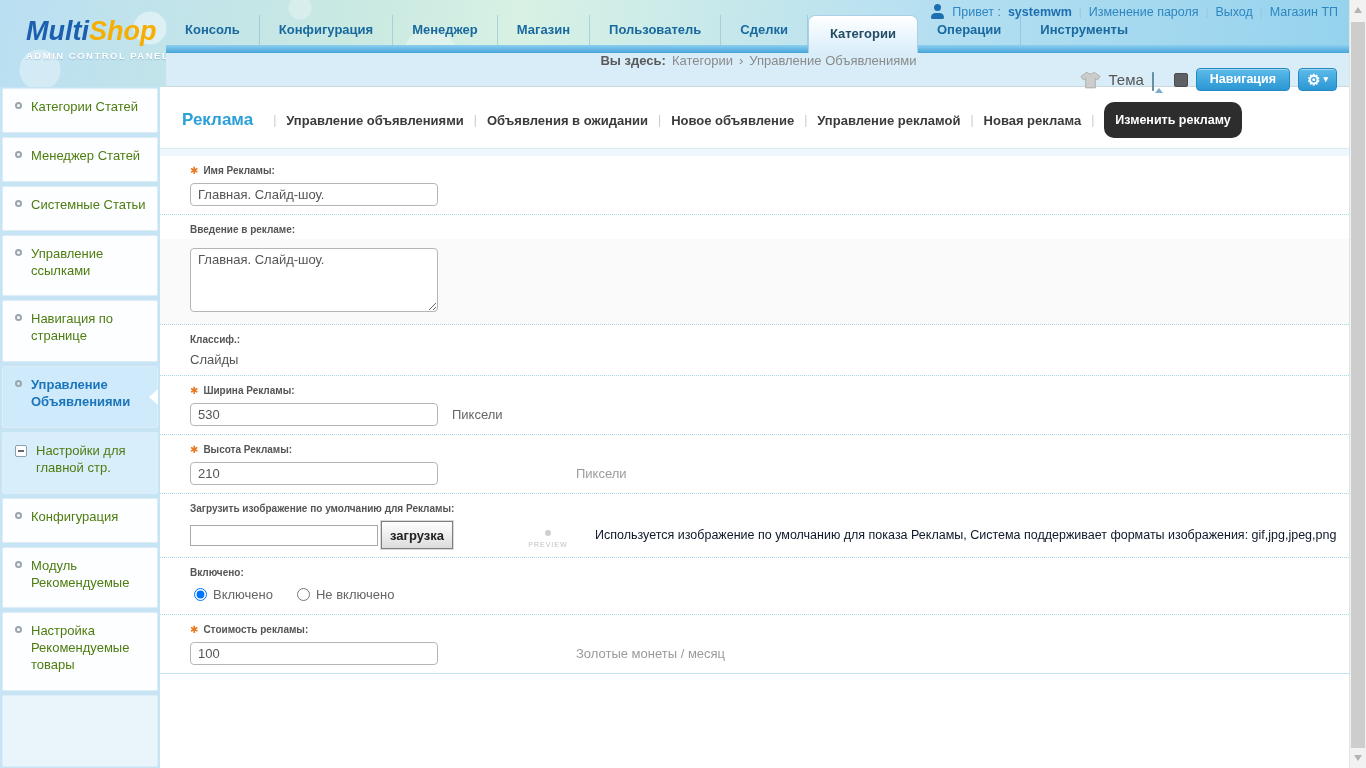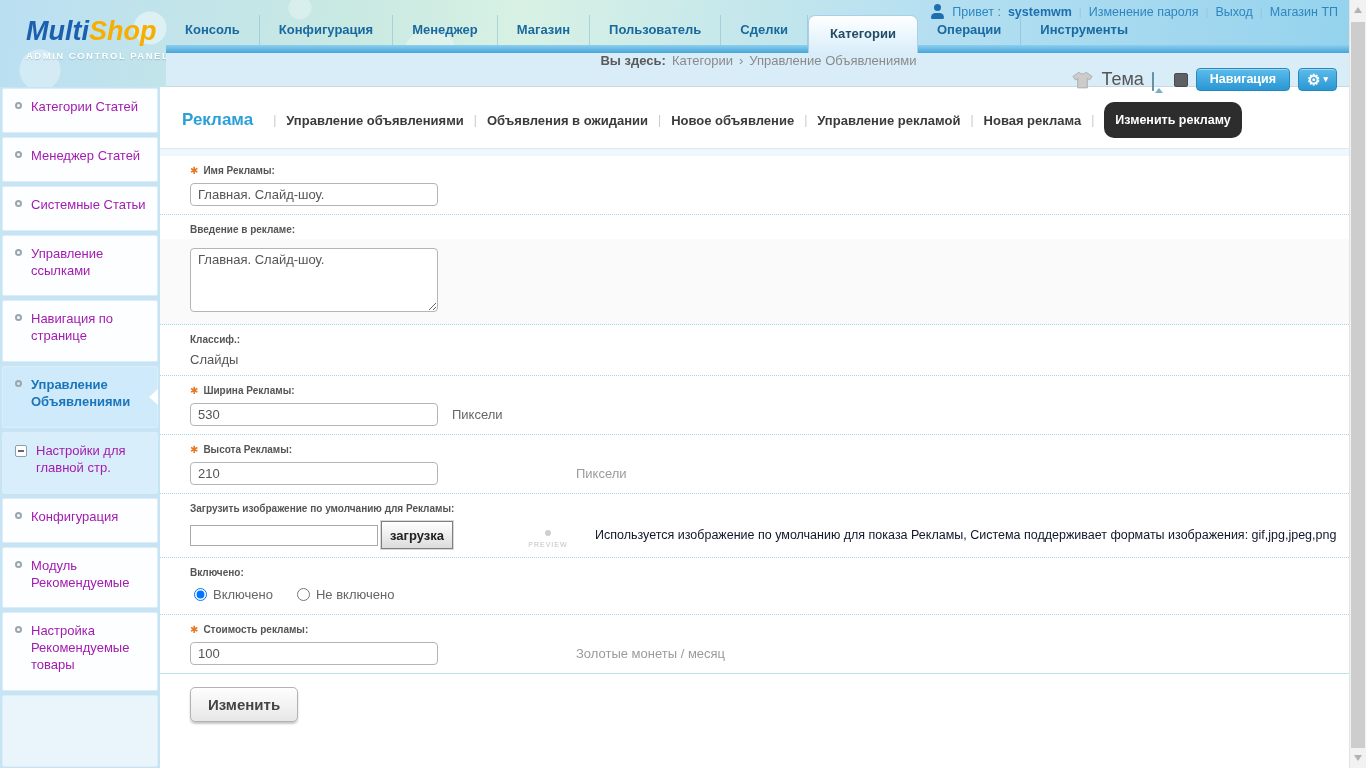--- a/index.html
+++ b/index.html
@@ -46,21 +46,21 @@
     background:linear-gradient(#8ccff0,#47a5d7); z-index:1; }
 
   
   .crumbbar { position:absolute; left:166px; right:17px; top:53px; height:34px;
     background:#d9edf9; border-bottom:1px solid #ccd8df; z-index:2;
     display:flex; align-items:center; padding:0 12px 0 14px;flex-direction:column; }
   .crumb-left { display:flex; align-items:center; gap:6px; font-size:13px; color:#8a8a8a; }
   .crumb-prefix { font-weight:bold; color:#5a5a5a; }
   .crumb-link { color:#8a8a8a; text-decoration:none; cursor:pointer; }
   .crumb-right { margin-left:auto; display:flex; align-items:center; gap:8px; }
-  .theme-label { font-size:18px; color:#555; }
+  .theme-label { font-size:15px; color:#555; }
   .swatch-wrap { position:relative; width:14px; height:14px; }
   .swatch { width:14px; height:14px; border-radius:2px; cursor:pointer; }
   .swatch-blue { background:#49b0e3; border:1px solid #6b8fa3; }
   .swatch-dark { background:#5d6163; border:1px solid #4a4d4f; }
   .swatch-caret { position:absolute; left:3px; top:15px; width:0; height:0;
     border-left:4px solid transparent; border-right:4px solid transparent;
     border-bottom:5px solid #79aecb; }
   .btn-blue { height:23px; padding:0 13px; border:1px solid #2389c2; border-radius:4px;
     background:linear-gradient(#5cbbea,#2b97d3); color:#fff; font-weight:bold; font-size:12.5px;
     line-height:21px; cursor:pointer; box-shadow:inset 0 1px 0 rgba(255,255,255,.4); }
@@ -75,21 +75,21 @@
     border-left:4.5px solid transparent; border-right:4.5px solid transparent; }
   .sb-up   { top:7px;    border-bottom:6px solid #b3b3b3; }
   .sb-down { bottom:7px; border-top:6px solid #b3b3b3; }
   .sb-thumb { position:absolute; left:1px; right:1px; top:22px; bottom:20px; background:#cdcdcd; }
 
   
   .sidebar { position:absolute; top:87px; left:0; width:160px; bottom:0;
     background:#c7e4f4; display:flex; flex-direction:column; padding:1px 2px; gap:4px; }
   .side-item { position:relative; background:#fdfeff; border:1px solid #ddeef8; border-radius:2px;
     padding:10px 10px 16px 12px; display:flex; gap:9px; cursor:pointer;
-    font-size:13px; line-height:1.3; color:#a21caf; }
+    font-size:13px; line-height:1.3; color:#4d7c0f; }
   .side-item.hl     { background:#d9eefb; }
   .side-item.active { background:#cfeafa; color:#1b75bb; font-weight:bold; }
   .bullet { flex:0 0 auto; width:7px; height:7px; margin-top:3px; border:2px solid #9aa6ad;
     border-radius:50%; background:transparent; }
   .minusbox { position:relative; flex:0 0 auto; width:12px; height:12px; margin-top:2px;
     border:1px solid #8aa0b0; background:#fff; border-radius:2px; }
   .minusbox::after { content:""; position:absolute; left:2px; right:2px; top:4px; height:2px; background:#667; }
   .side-arrow { position:absolute; right:-1px; top:50%; margin-top:-8px; width:0; height:0;
     border-top:8px solid transparent; border-bottom:8px solid transparent; border-right:9px solid #ffffff; }
   .side-filler { flex:1; background:#e9f4fb; border:1px solid #ddeef8; border-radius:2px; }
@@ -333,23 +333,20 @@
       </div>
 
       <div class="frow solidline">
         <div class="flabel"><span class="req">✱</span><span>Стоимость рекламы:</span></div>
         <div class="ctl-line">
           <input class="tinput" type="text" value="100" style="">
           <span class="hint-far">Золотые монеты / месяц</span>
         </div>
       </div>
 
-      <div class="submit-area">
-        <button class="btn-submit">Изменить</button>
-      </div>
 
     </div>
   </div>
 
   <div class="scrollbar">
     <span class="sb-up"></span>
     <div class="sb-thumb"></div>
     <span class="sb-down"></span>
   </div>
 

